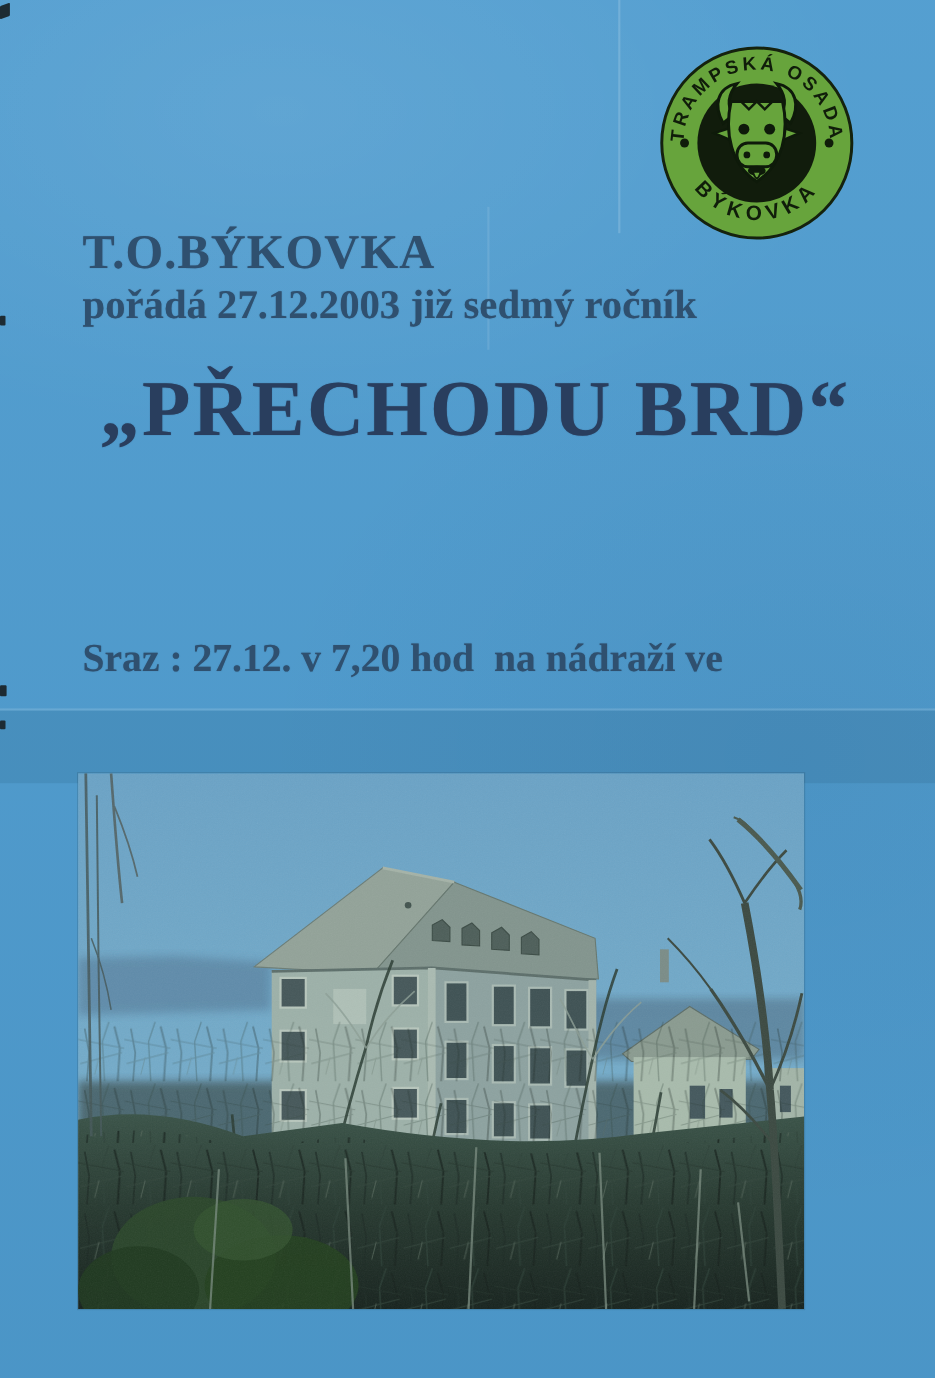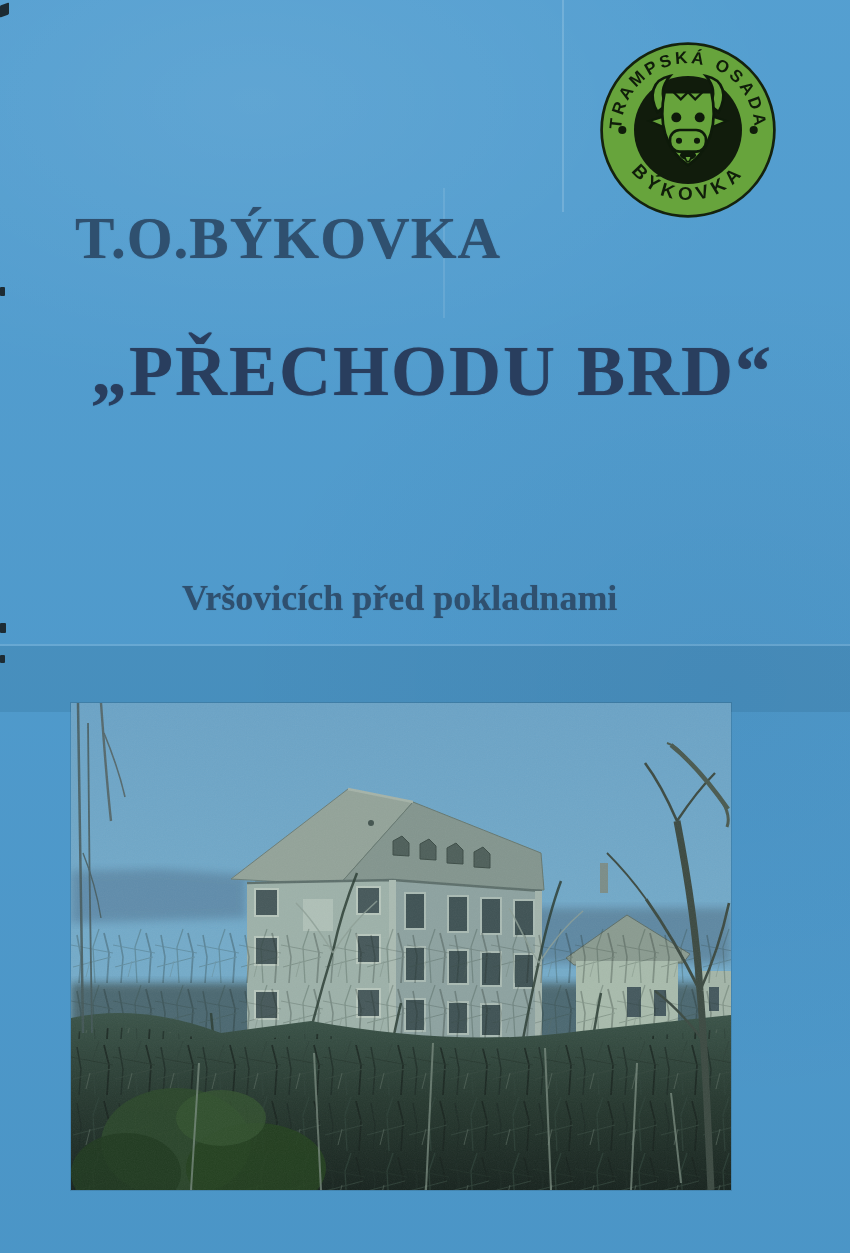--- a/index.html
+++ b/index.html
@@ -27,21 +27,21 @@
   .artifact{position:absolute;background:#1d2b33;border-radius:1px;}
   .a1{left:0;top:4px;width:9px;height:12px;transform:skewY(-20deg);}
   .a2{left:0;top:287px;width:5px;height:9px;}
   .a3{left:0;top:623px;width:6px;height:10px;}
   .a4{left:0;top:655px;width:5px;height:8px;}
 
   .logo{position:absolute;left:598px;top:40px;width:180px;height:180px;}
 
   .org-line{
     position:absolute;left:75px;top:206px;
-    font-size:59px;font-weight:bold;color:#2f506f;
+    font-size:44px;font-weight:bold;color:#2f506f;
     letter-spacing:1px;line-height:1.1;white-space:pre;
     text-shadow:0 0 1px rgba(47,80,111,0.55);
   }
   .sub-line{
     position:absolute;left:75px;top:258px;
     font-size:37px;font-weight:bold;color:#2f506f;
     line-height:1.1;white-space:pre;
     text-shadow:0 0 1px rgba(47,80,111,0.55);
   }
   .main-title{
@@ -103,23 +103,25 @@
       <circle cx="113" cy="86" r="5.5" fill="#0e1a0a" stroke="none"></circle>
       <rect x="80" y="100" width="40" height="24" rx="11" stroke-width="3"></rect>
       <circle cx="90" cy="112" r="3.4" fill="#0e1a0a" stroke="none"></circle>
       <circle cx="110" cy="112" r="3.4" fill="#0e1a0a" stroke="none"></circle>
       <ellipse cx="100" cy="128" rx="9" ry="5" fill="#0e1a0a" stroke="none"></ellipse>
       <path d="M96 129 Q 100 142 104 129 Z" stroke-width="2"></path>
     </g>
   </svg>
 
   <div class="org-line">T.O.BÝKOVKA</div>
+  <div class="sub-line">pořádá 27.12.2003 již sedmý ročník</div>
   <div class="main-title">„PŘECHODU BRD“</div>
 
   <div class="info">
+    <div>Sraz : 27.12. v 7,20 hod  na nádraží ve</div>
     <div class="ind1">Vršovicích před pokladnami</div>
     <div>Odjezd vlaku : 7,42 hod</div>
     <div>Trasa : Dobříš – hrad Vargač –</div>
     <div class="ind2">Voznice – Malá Hraštice</div>
   </div>
 
   <svg class="photo" viewBox="0 0 660 487" preserveAspectRatio="none" role="img" aria-label="Manor house hrad Vargač with hipped roof and dormers among bare winter trees, smaller house at right, evergreen shrubs in foreground, blue-tinted scan">
     <defs>
       <linearGradient id="skyG" x1="0" y1="0" x2="0" y2="1">
         <stop offset="0" stop-color="#6ba3c6"></stop>

